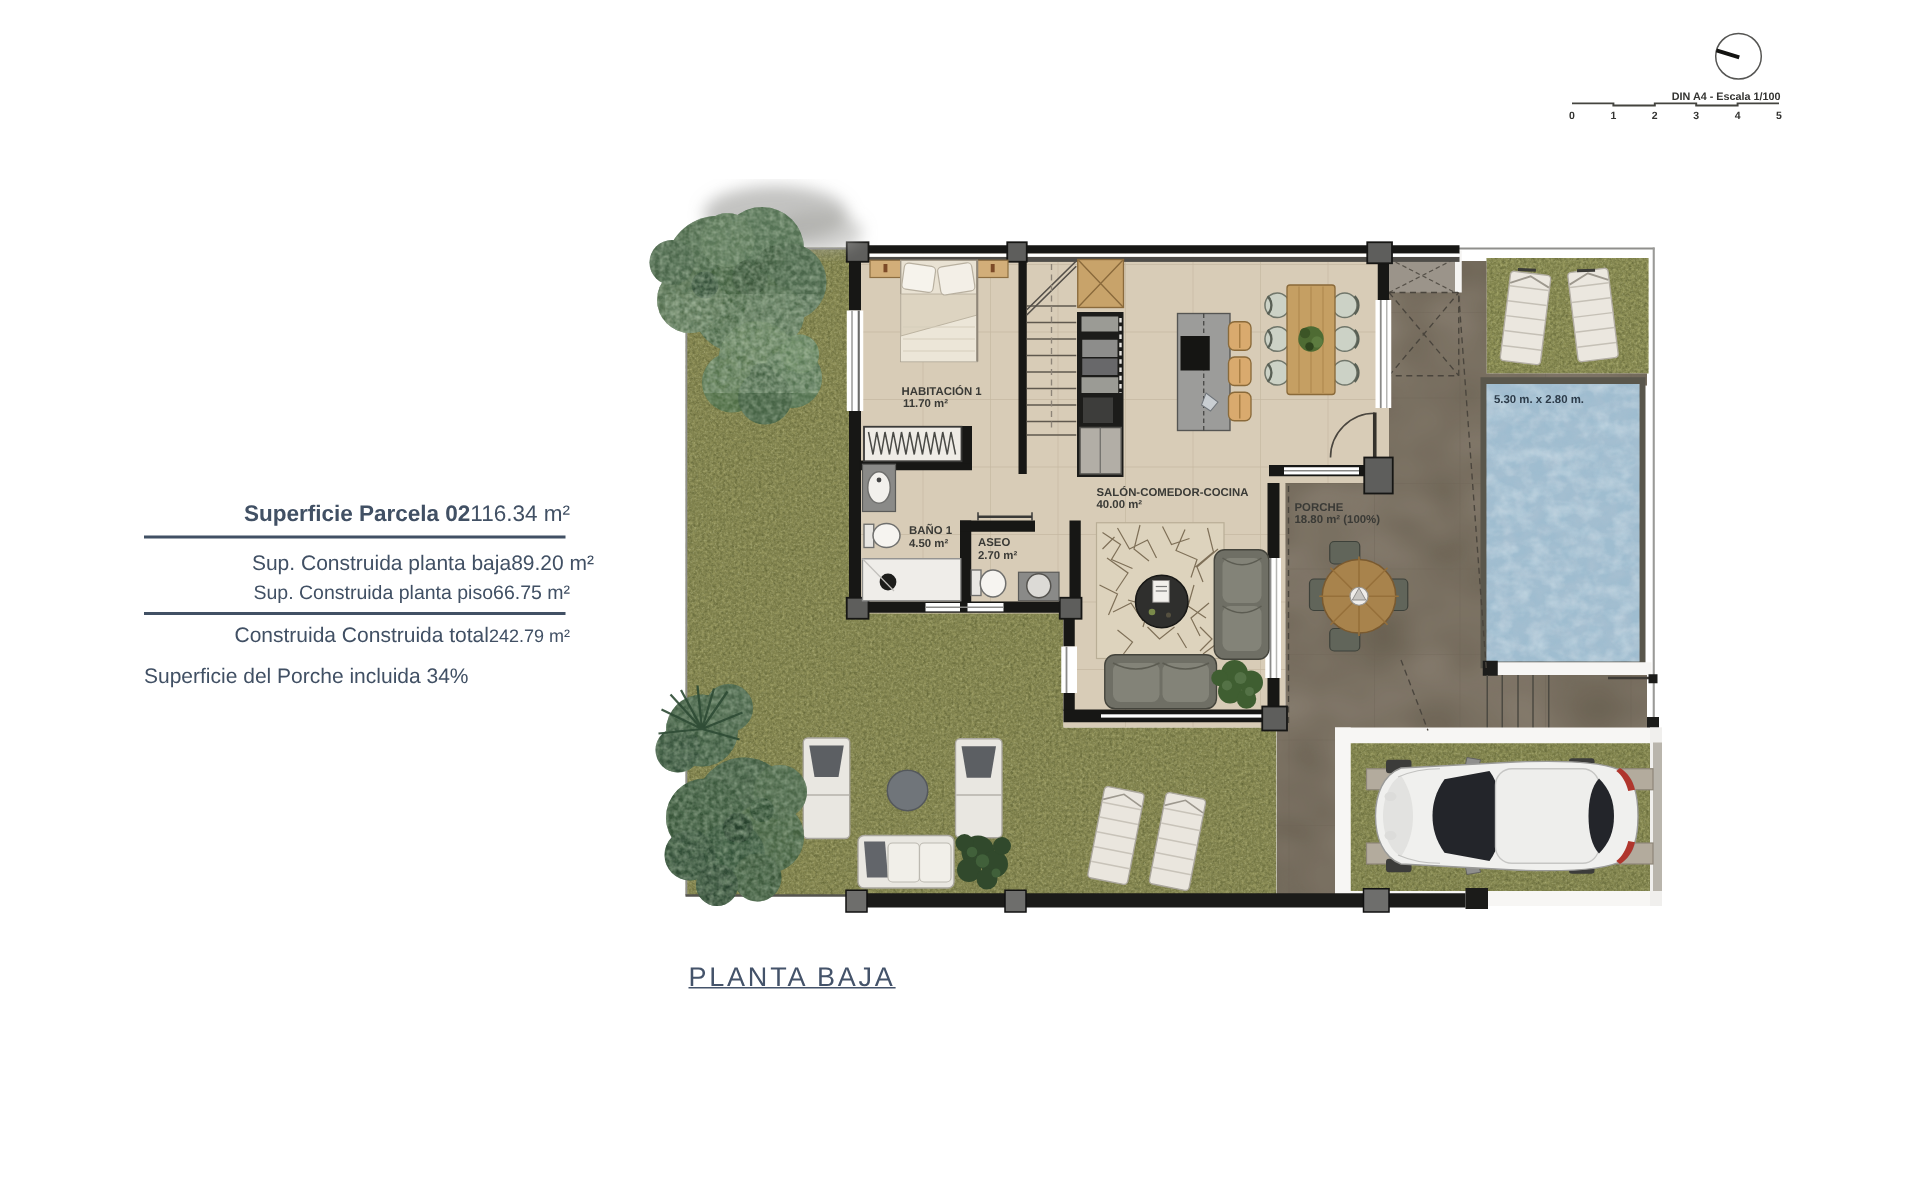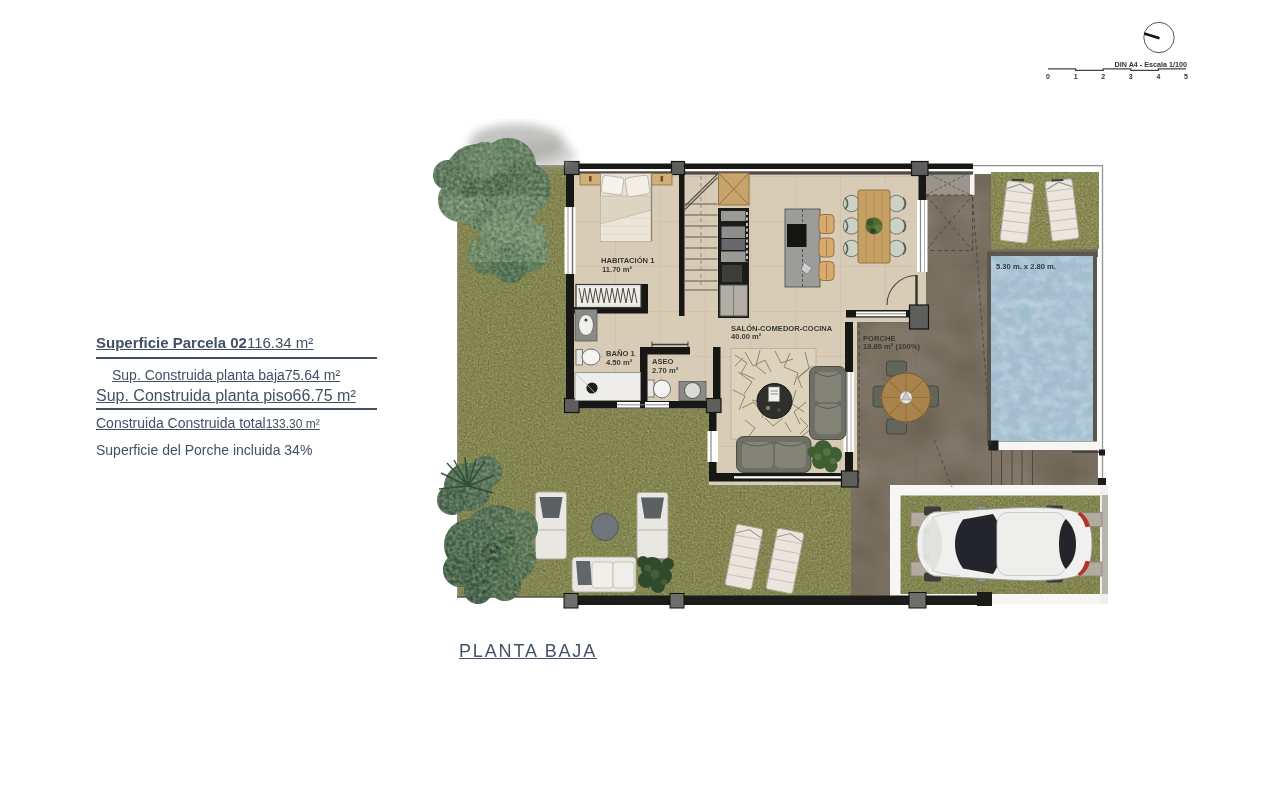--- a/index.html
+++ b/index.html
@@ -1,41 +1,41 @@
 <!DOCTYPE html>
 <html><head>
 <meta charset="utf-8">
 <style>
   html,body{margin:0;padding:0;background:#ffffff;width:1280px;height:800px;overflow:hidden;}
   body{font-family:"Liberation Sans",sans-serif;position:relative;}
   .info{position:absolute;color:#415064;}
-  .row{display:flex;justify-content:flex-start;align-items:baseline;text-decoration:underline;}
+  .row{display:flex;justify-content:flex-end;align-items:baseline;}
   .planta{position:absolute;left:459px;top:640.5px;font-size:18px;letter-spacing:1.85px;color:#44536a;text-decoration:underline;}
 </style>
 </head>
 <body>
 <div class="info" style="left:96px;top:333.5px;width:284px;">
   <div class="row" style="font-size:15px;font-weight:bold;">
       <span>Superficie Parcela 02</span>
       <span style="font-weight:normal;">116.34 m²</span>
     </div>
 </div>
 <div class="info" style="left:96px;top:357px;width:281px;height:1.6px;background:#415064;"></div>
 <div class="info row" style="left:96px;top:366.6px;width:284px;font-size:14px;margin-left:16px;">
     <span>Sup. Construida planta baja</span>
-    <span>75.64 m²</span>
+    <span>89.20 m²</span>
   </div>
-<div class="info row" style="left:96px;top:387.2px;width:284px;font-size:16px;">
+<div class="info row" style="left:96px;top:387.2px;width:284px;font-size:13px;">
     <span>Sup. Construida planta piso</span>
     <span>66.75 m²</span>
   </div>
 <div class="info" style="left:96px;top:408px;width:281px;height:1.6px;background:#415064;"></div>
 <div class="info row" style="left:96px;top:415.4px;width:284px;font-size:14px;">
     <span>Construida Construida total</span>
-    <span style="font-size:12px;">133.30 m²</span>
+    <span style="font-size:12px;">242.79 m²</span>
   </div>
 <div class="info" style="left:96px;top:441.5px;font-size:14px;">Superficie del Porche incluida 34%</div>
 <div class="planta">PLANTA BAJA</div>
 <svg width="1280" height="800" viewBox="0 0 1280 800" style="position:absolute;left:0;top:0;" xmlns="http://www.w3.org/2000/svg">
 <defs>
   <clipPath id="lawnC">
         <polygon points="457,165 566,165 566,408 709,408 709,485 851,485 851,597 457,597"></polygon>
       </clipPath>
   <clipPath id="gtrC">
         <rect x="991" y="172" width="108" height="77"></rect>

